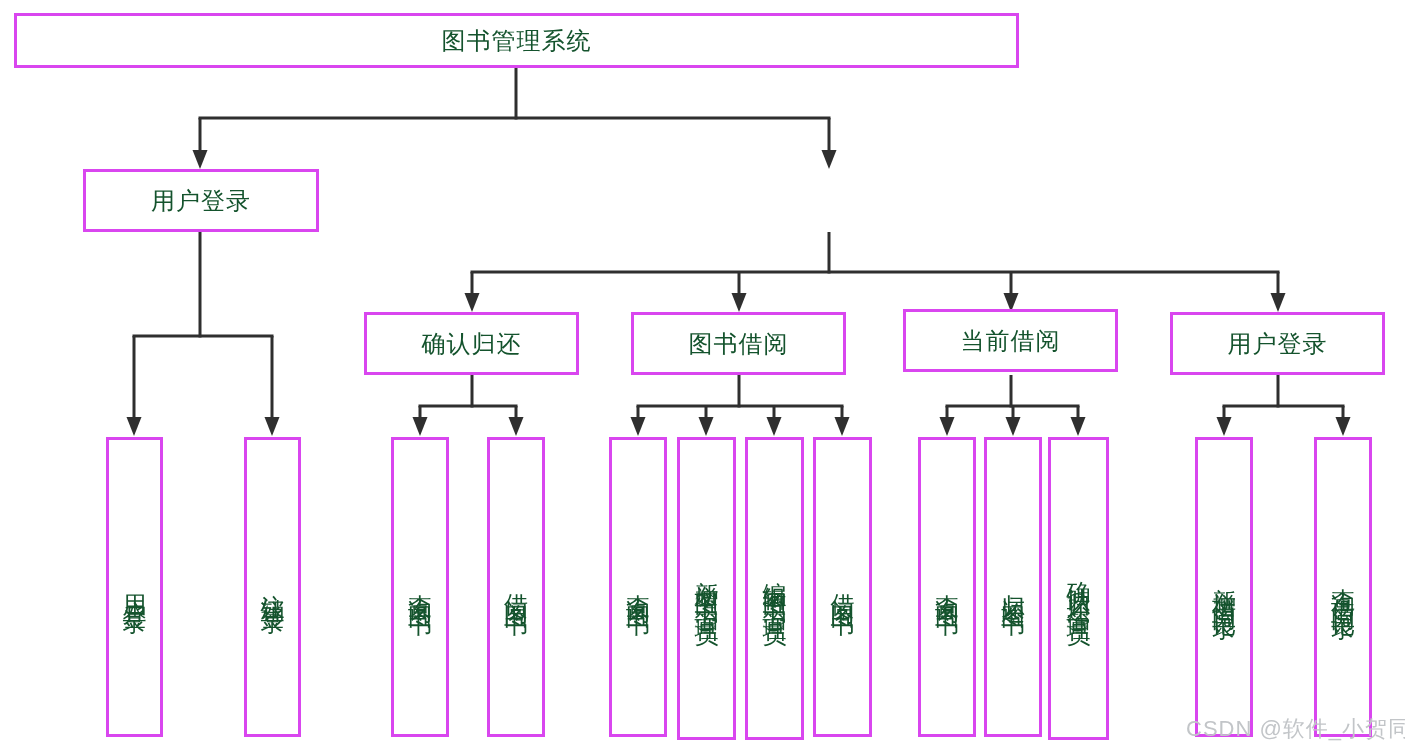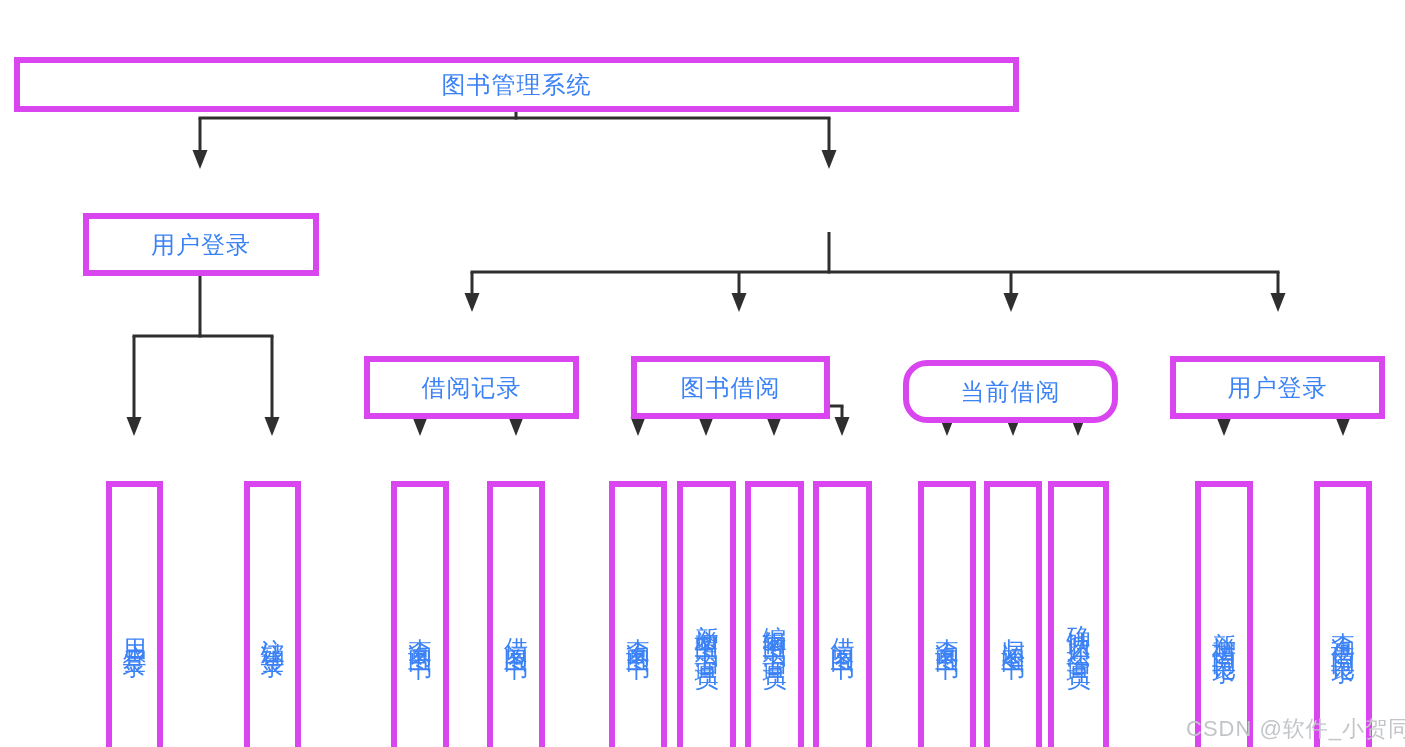--- a/index.html
+++ b/index.html
@@ -7,28 +7,27 @@
     position:relative;
     width:1405px;height:747px;
     background:#ffffff;
     font-family:"Liberation Sans","DejaVu Sans",sans-serif;
     overflow:hidden;
   }
   #wires{position:absolute;left:0;top:0;width:1405px;height:747px;pointer-events:none;}
   .box{
     position:absolute;
     box-sizing:border-box;
-    border:6px solid #d946ef;
+    border:3px solid #d946ef;
     background:#ffffff;
-    color:#3b82f6;
+    color:#14532d;
     display:flex;
     align-items:center;
     justify-content:center;
     line-height:1;
-    margin-top:44px;
   }
   .box.h{
     font-size:24px;
     letter-spacing:1px;
     white-space:nowrap;
   }
   .box.v{
     font-size:24px;
     writing-mode:vertical-rl;
     text-orientation:mixed;
@@ -113,23 +112,23 @@
     </g>
   </svg>
 
   <div class="box h" style="left:14px;top:13px;width:1005px;height:55px;">图书管理系统</div>
 
   <div class="box h" style="left:83px;top:169px;width:236px;height:63px;">用户登录</div>
 
   <div class="box v" style="left:106px;top:437px;width:57px;height:300px;">用户登录</div>
   <div class="box v" style="left:244px;top:437px;width:57px;height:300px;">注销登录</div>
 
-  <div class="box h" style="left:364px;top:312px;width:215px;height:63px;">借阅记录</div>
-  <div class="box h" style="left:631px;top:312px;width:199px;height:63px;">图书借阅</div>
-  <div class="box h" style="left:903px;top:316px;width:215px;height:63px;border-radius:24px;">当前借阅</div>
+  <div class="box h" style="left:364px;top:312px;width:215px;height:63px;">确认归还</div>
+  <div class="box h" style="left:631px;top:312px;width:215px;height:63px;">图书借阅</div>
+  <div class="box h" style="left:903px;top:309px;width:215px;height:63px;">当前借阅</div>
   <div class="box h" style="left:1170px;top:312px;width:215px;height:63px;">用户登录</div>
 
   <div class="box v" style="left:391px;top:437px;width:58px;height:300px;">查询图书</div>
   <div class="box v" style="left:487px;top:437px;width:58px;height:300px;">借阅图书</div>
 
   <div class="box v" style="left:609px;top:437px;width:58px;height:300px;">查询图书</div>
   <div class="box v" style="left:677px;top:437px;width:59px;height:303px;">新增图书（管理员）</div>
   <div class="box v" style="left:745px;top:437px;width:59px;height:303px;">编辑图书（管理员）</div>
   <div class="box v" style="left:813px;top:437px;width:59px;height:300px;">借阅图书</div>
 

